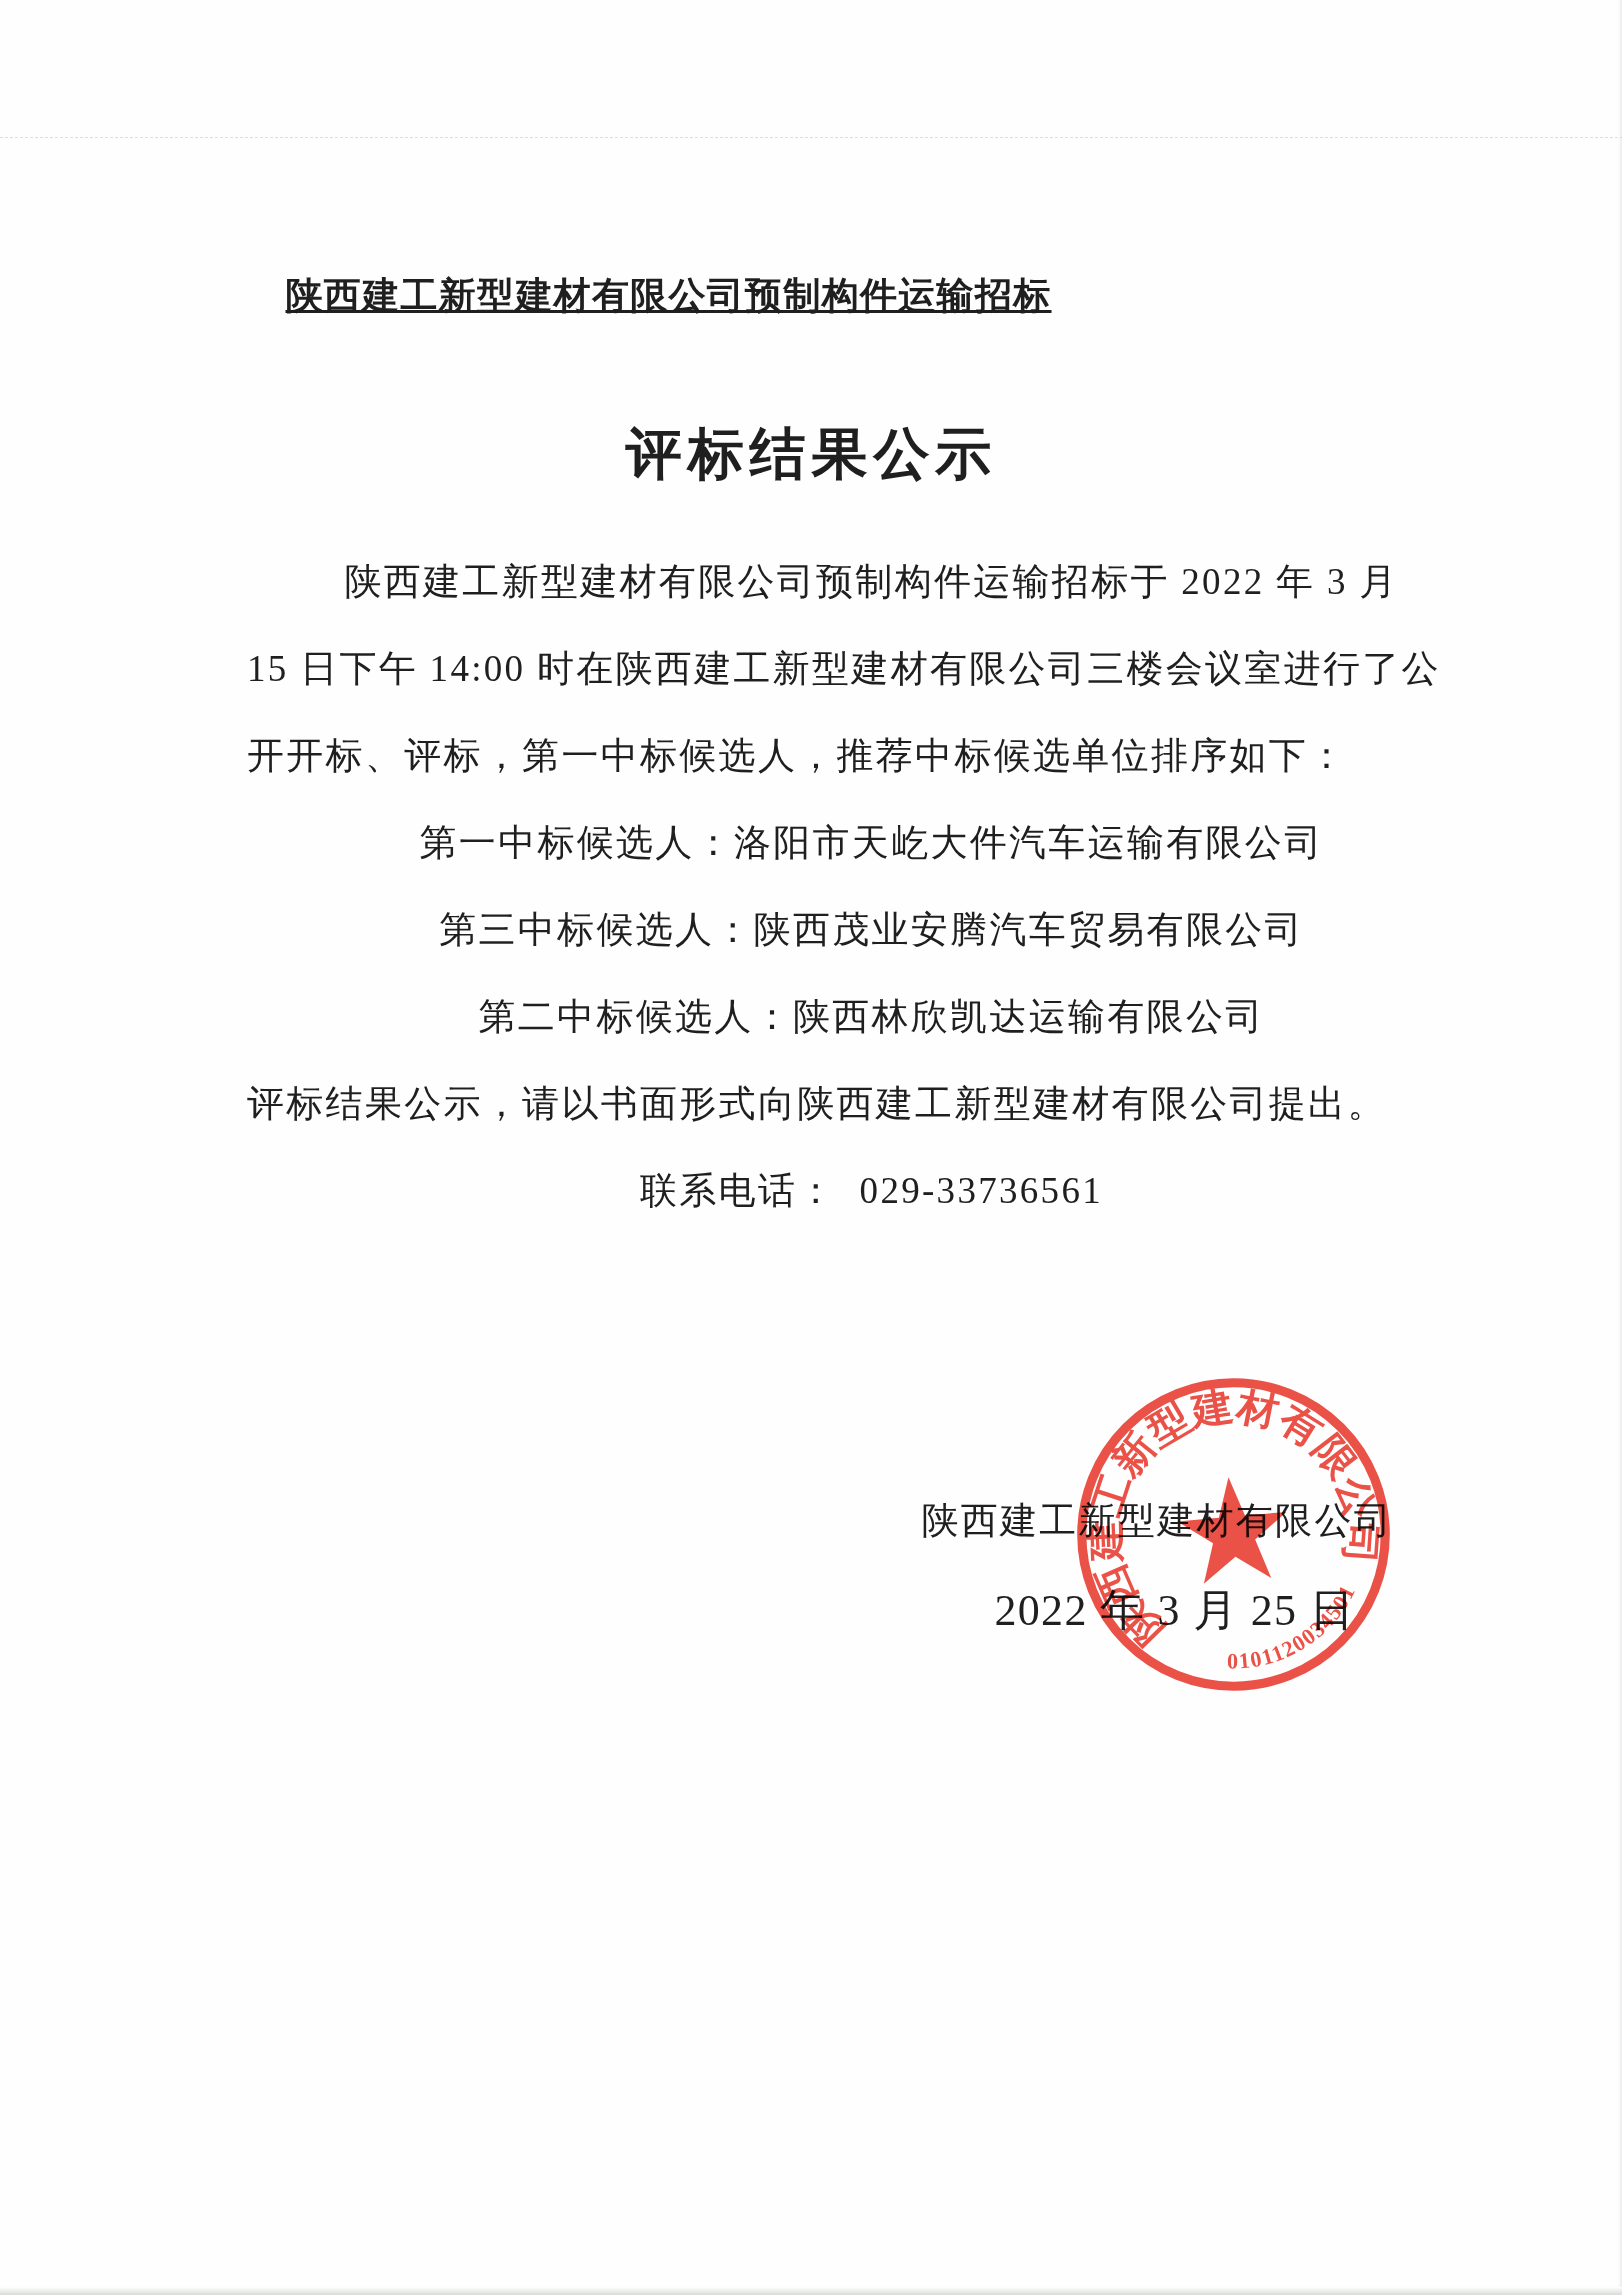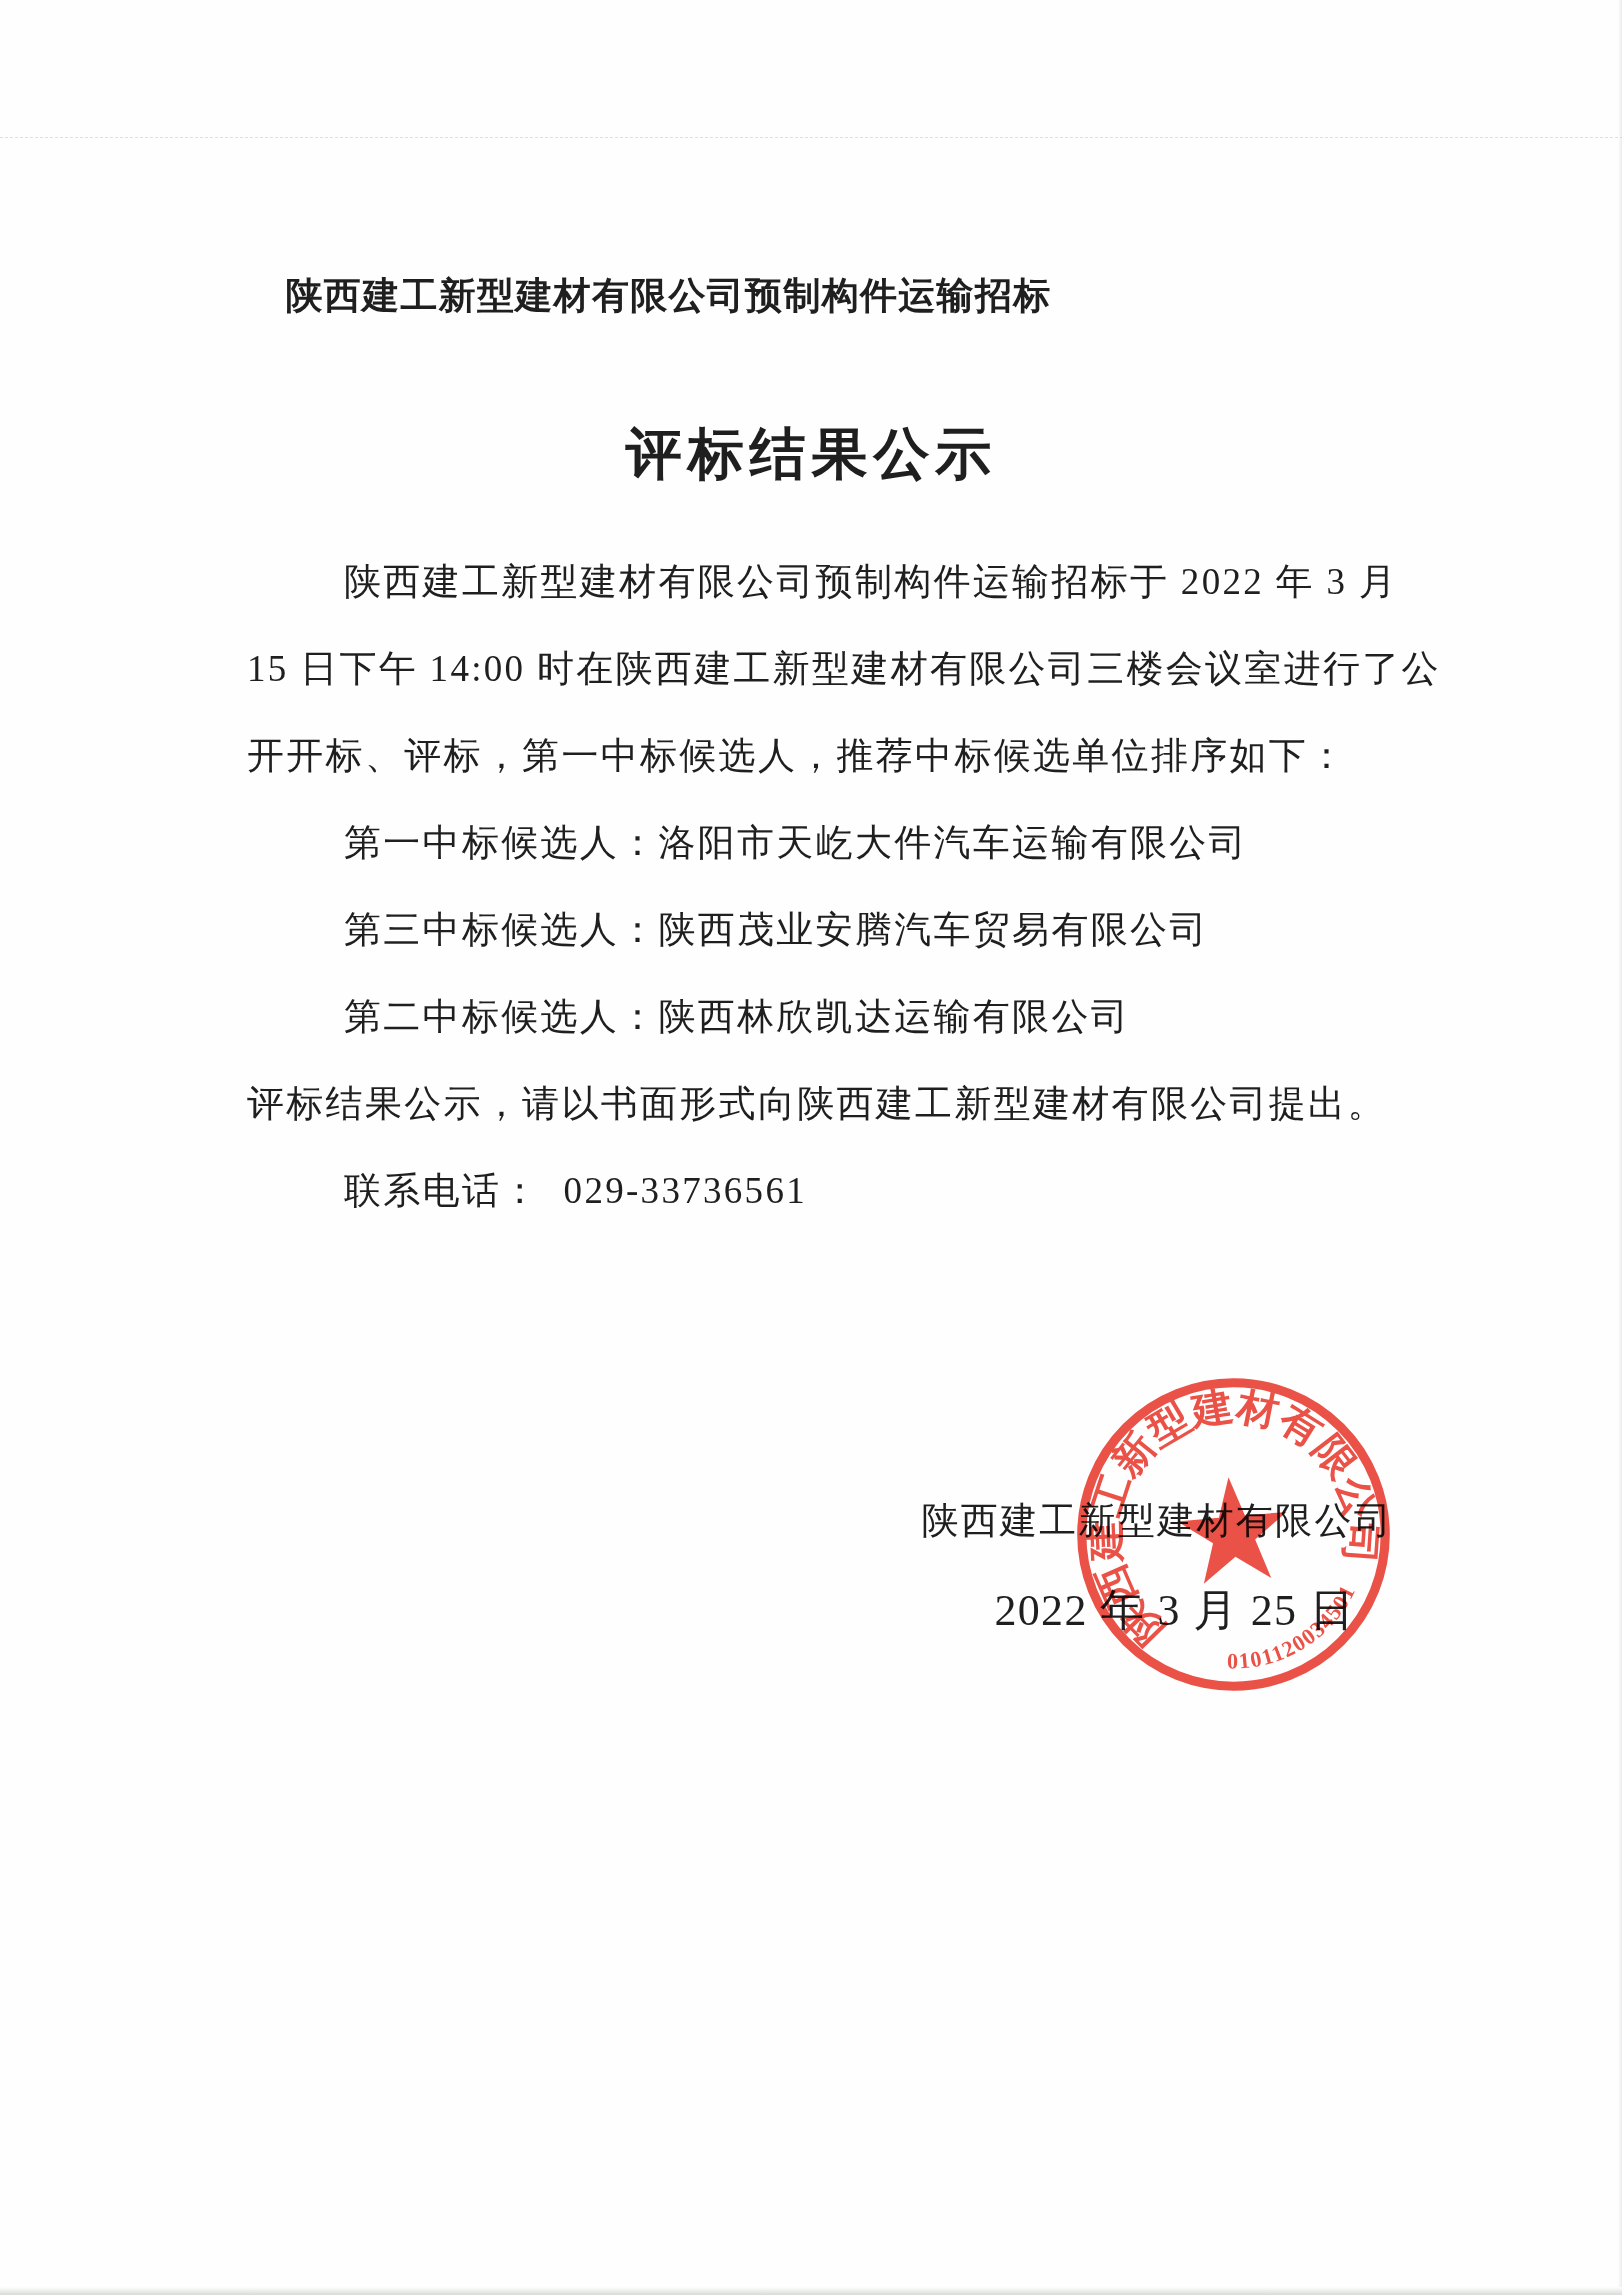--- a/index.html
+++ b/index.html
@@ -14,34 +14,35 @@
   .scan-line{
     position:absolute;top:137px;left:0;width:1623px;height:0;
     border-top:1.3px dashed rgba(185,185,185,.45);
   }
   .doc-title{
     position:absolute;top:271px;left:0;width:1337px;margin:0;
     text-align:center;
     font-family:"Liberation Sans","DejaVu Sans",sans-serif;
     font-size:37px;font-weight:700;letter-spacing:1.3px;
     white-space:pre;
+    text-decoration:underline;
   }
   .doc-subtitle{
     position:absolute;top:417px;left:0;width:1623px;margin:0;
     text-align:center;
     font-family:"Liberation Sans","DejaVu Sans",sans-serif;
     font-size:56px;font-weight:700;letter-spacing:5.9px;
     white-space:pre;
   }
   .body-text{
     position:absolute;top:538px;left:247px;width:1152px;
     font-size:37px;line-height:87px;letter-spacing:2.3px;
   }
   .body-text .line{white-space:pre;}
-  .body-text .line.indent{padding-left:97px;}
+  .body-text .line.indent{padding-left:97px;text-align:center;}
   .sig-company{
     position:absolute;top:1496px;right:230px;
     font-size:37px;letter-spacing:2.3px;white-space:pre;
   }
   .sig-date{
     position:absolute;top:1581px;right:268px;
     font-size:44px;letter-spacing:1.3px;white-space:pre;
   }
   .stamp{
     position:absolute;left:1070px;top:1371px;

